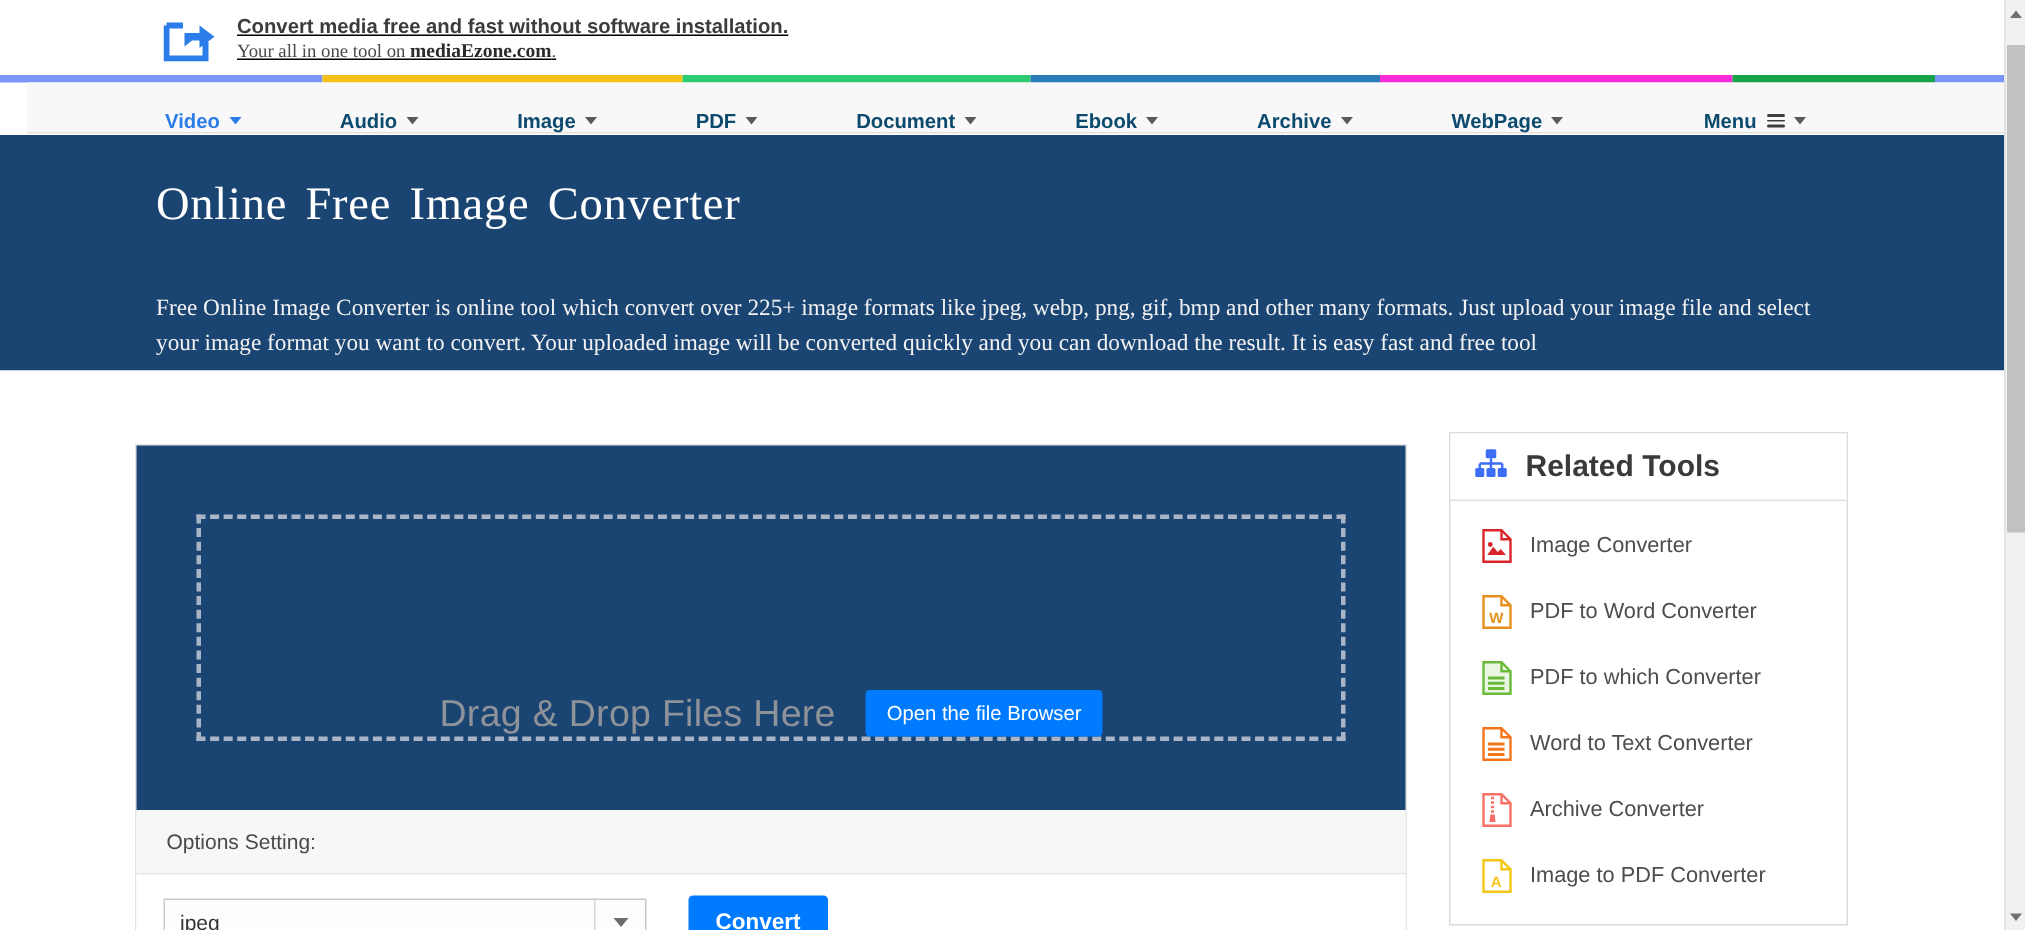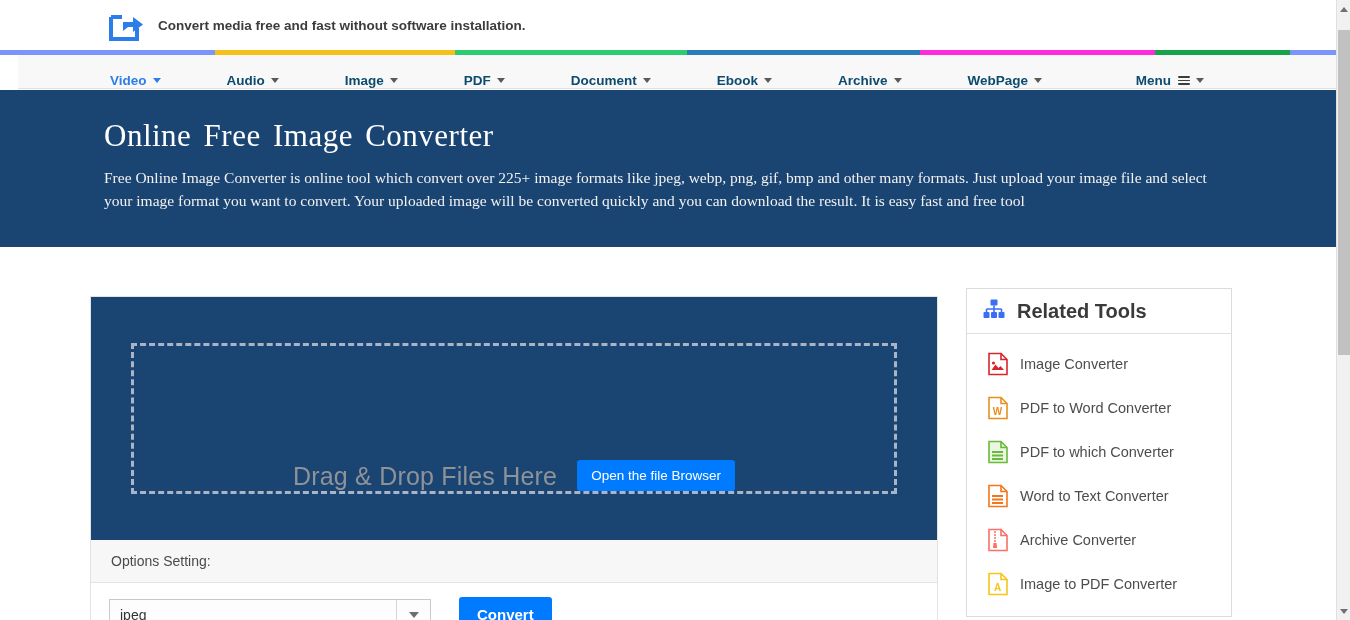--- a/index.html
+++ b/index.html
@@ -33,21 +33,21 @@
   }
   .brand-logo {
     width: 38px;
     height: 38px;
     flex: 0 0 38px;
     margin-right: 12px;
     display: flex;
     align-items: center;
     justify-content: center;
   }
-  .brand-text { display: flex; flex-direction: column; justify-content: space-between; }
+  .brand-text { display: flex; flex-direction: column; justify-content: space-between; text-decoration: underline; }
   .brand-line1 {
     font-size: 13.5px;
     font-weight: bold;
     color: #3c3c3c;
     line-height: 17px;
     white-space: nowrap;
   }
   .brand-line2 {
     font-family: "Liberation Serif", serif;
     font-size: 12.5px;
@@ -123,21 +123,21 @@
     height: 157px;
     background: #1a4472;
     padding: 28px 100px 0 104px;
   }
   .hero-title {
     font-family: "Liberation Serif", serif;
     font-size: 31px;
     color: #ffffff;
     letter-spacing: 0.5px;
     word-spacing: 4px;
-    margin-bottom: 12px;
+    margin-bottom: 40px;
   }
   .hero-desc {
     font-family: "Liberation Serif", serif;
     font-size: 15.5px;
     color: #f2f2f2;
     line-height: 23px;
     max-width: 1105px;
   }
 
   
@@ -340,20 +340,21 @@
   <div class="brandbar">
     <div class="brand-logo">
       <svg width="36" height="32" viewBox="0 0 36 32">
         <path d="M2 8 L2 30 L28 30 L28 19" fill="none" stroke="#2b7de9" stroke-width="4"></path>
         <path d="M14 22 L14 13 L24 13 L24 8 L34 15.5 L24 23 L24 18 L19 18 Z" fill="#2b7de9"></path>
         <path d="M13 8 L2 8" fill="none" stroke="#2b7de9" stroke-width="4"></path>
       </svg>
     </div>
     <div class="brand-text">
       <div class="brand-line1">Convert media free and fast without software installation.</div>
+      <div class="brand-line2"><span>Your all in one tool on </span><b>mediaEzone.com</b><span>.</span></div>
     </div>
   </div>
 
   <div class="accent-stripe" id="accent-stripe">
       <div class="accent-seg" style="background: rgb(123, 149, 251); width: 215px;"></div>
       <div class="accent-seg" style="background: rgb(245, 193, 25); width: 240px;"></div>
       <div class="accent-seg" style="background: rgb(46, 204, 113); width: 232px;"></div>
       <div class="accent-seg" style="background: rgb(42, 124, 184); width: 233px;"></div>
       <div class="accent-seg" style="background: rgb(255, 43, 219); width: 235px;"></div>
       <div class="accent-seg" style="background: rgb(22, 163, 74); width: 135px;"></div>

